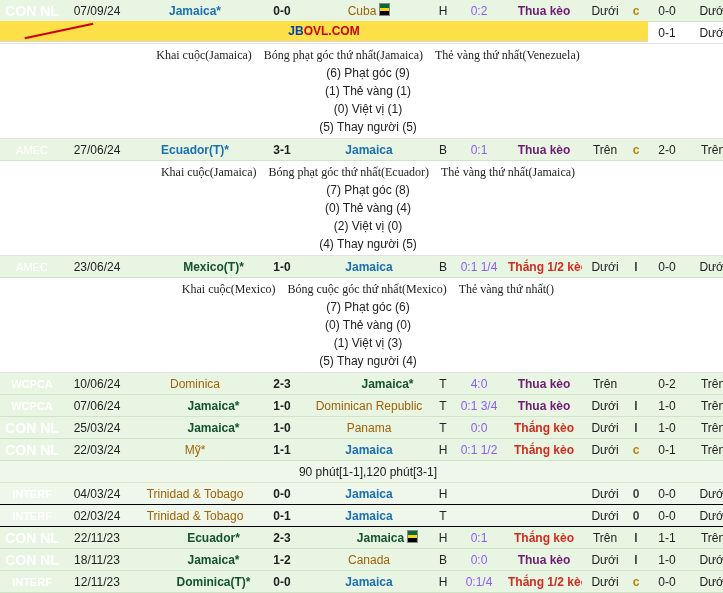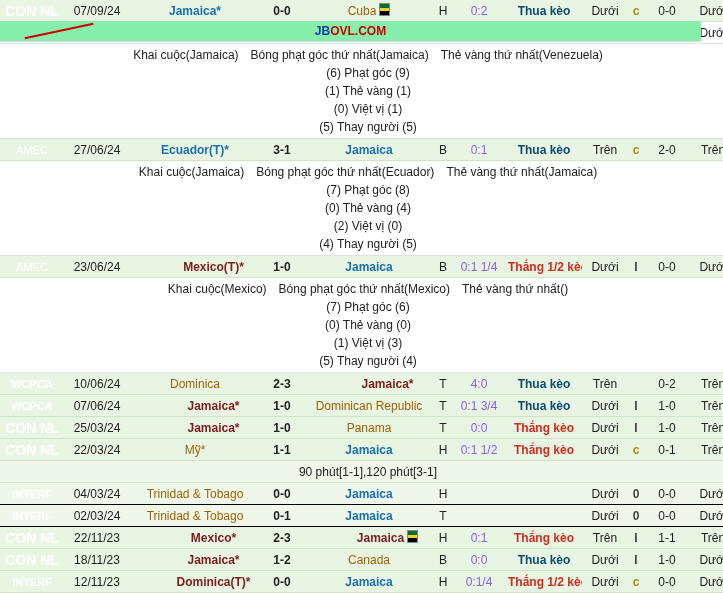--- a/index.html
+++ b/index.html
@@ -38,54 +38,54 @@
 
   .row-green td{background:#e8f5e2;border-bottom:1px solid #cfe3c6;}
   .row-white td{background:#ffffff;border-bottom:1px solid #e2e2e2;}
   .row-lgreen td{background:#eef7e9;border-bottom:1px solid #000000;}
 
   .lg-con{background:#1c5fa8;color:#fff;font-weight:bold;font-size:14px;}
   .lg-amec{background:#2a6fbf;color:#fff;font-weight:normal;font-size:11px;}
   .lg-wcpca{background:#7b2a8f;color:#fff;font-weight:bold;font-size:11px;text-align:center;}
   .lg-interf{background:#8e8e8e;color:#fff;font-weight:bold;font-size:11px;}
 
-  .team-home{color:#7f1d1d;font-weight:bold;margin-left:37px;}
+  .team-home{color:#14532d;font-weight:bold;margin-left:37px;}
   .team-away{color:#1a6fb5;font-weight:bold;}
   .team-plain{color:#a16207;}
   .score{font-weight:bold;color:#222;}
   .ha{color:#222;}
   .odd{color:#8b5cf6;}
   .res-red{color:#d12b1f;font-weight:bold;}
-  .res-green{color:#0c4a6e;font-weight:bold;}
+  .res-green{color:#701a75;font-weight:bold;}
   .ou{color:#222;}
   .small-c{color:#b8860b;font-weight:bold;}
   .small-i{color:#444;font-weight:bold;}
 
   .detail td{
     background:#ffffff;
     border-bottom:1px solid #e2e2e2;
     text-align:center;
     font-size:12px;
     color:#222;
     padding:2px 4px;
     white-space:normal;
     line-height:18px;
     height:auto;
   }
   .detail .dline{display:block;}
-  .detail-head span{margin:0 6px;}
+  .detail-head span{margin:0 6px;font-family:Liberation Serif, serif;}
 
   .note-row td{
     background:#eef7e9;border-bottom:1px solid #d8e9d0;text-align:center;
   }
 
   .banner{
     position:absolute;
-    top:21px;left:0;width:701px;height:21px;
-    background:#86efac;
+    top:21px;left:0;width:648px;height:21px;
+    background:#fde047;
     border-bottom:1px solid #d9d9d9;
     display:flex;align-items:center;justify-content:center;
     font-size:12px;font-weight:bold;color:#0b3fa8;
     box-sizing:border-box;
     overflow:hidden;
   }
   .banner .bred{color:#cc0000;}
   .strike{
     position:absolute;top:30px;left:24px;width:70px;height:2px;
     background:#cc0000;transform:rotate(-12deg);
@@ -186,21 +186,21 @@
           <td class="ha">B</td>
           <td class="odd">0:1 1/4</td>
           <td class="res-red">Thắng 1/2 kèo</td>
           <td class="ou">Dưới</td>
           <td class="small-i">I</td>
           <td>0-0</td>
           <td class="ou">Dưới</td>
         </tr>
         <tr class="detail">
           <td colspan="12">
-            <div class="detail-head"><span>Khai cuộc(Mexico)</span><span>Bóng phạt góc thứ nhất(Mexico)</span><span>Thẻ vàng thứ nhất()</span></div>
+            <div class="detail-head"><span>Khai cuộc(Mexico)</span><span>Bóng cuộc góc thứ nhất(Mexico)</span><span>Thẻ vàng thứ nhất()</span></div>
             <span class="dline">(7) Phạt góc (6)</span>
             <span class="dline">(0) Thẻ vàng (0)</span>
             <span class="dline">(1) Việt vị (3)</span>
             <span class="dline">(5) Thay người (4)</span>
           </td>
         </tr>
         <tr class="row-green">
           <td class="lg-wcpca">WCPCA</td>
           <td>10/06/24</td>
           <td><span class="team-plain">Dominica</span></td>
@@ -283,21 +283,21 @@
           <td class="odd"></td>
           <td></td>
           <td class="ou">Dưới</td>
           <td class="small-i">0</td>
           <td>0-0</td>
           <td class="ou">Dưới</td>
         </tr>
         <tr class="row-green">
           <td class="lg-con">CON NL</td>
           <td>22/11/23</td>
-          <td><span class="team-home">Mexico*</span></td>
+          <td><span class="team-home">Ecuador*</span></td>
           <td class="score">2-3</td>
           <td><span class="team-home">Jamaica</span><span class="flag"></span></td>
           <td class="ha">H</td>
           <td class="odd">0:1</td>
           <td class="res-red">Thắng kèo</td>
           <td class="ou">Trên</td>
           <td class="small-i">I</td>
           <td>1-1</td>
           <td class="ou">Trên</td>
         </tr>

